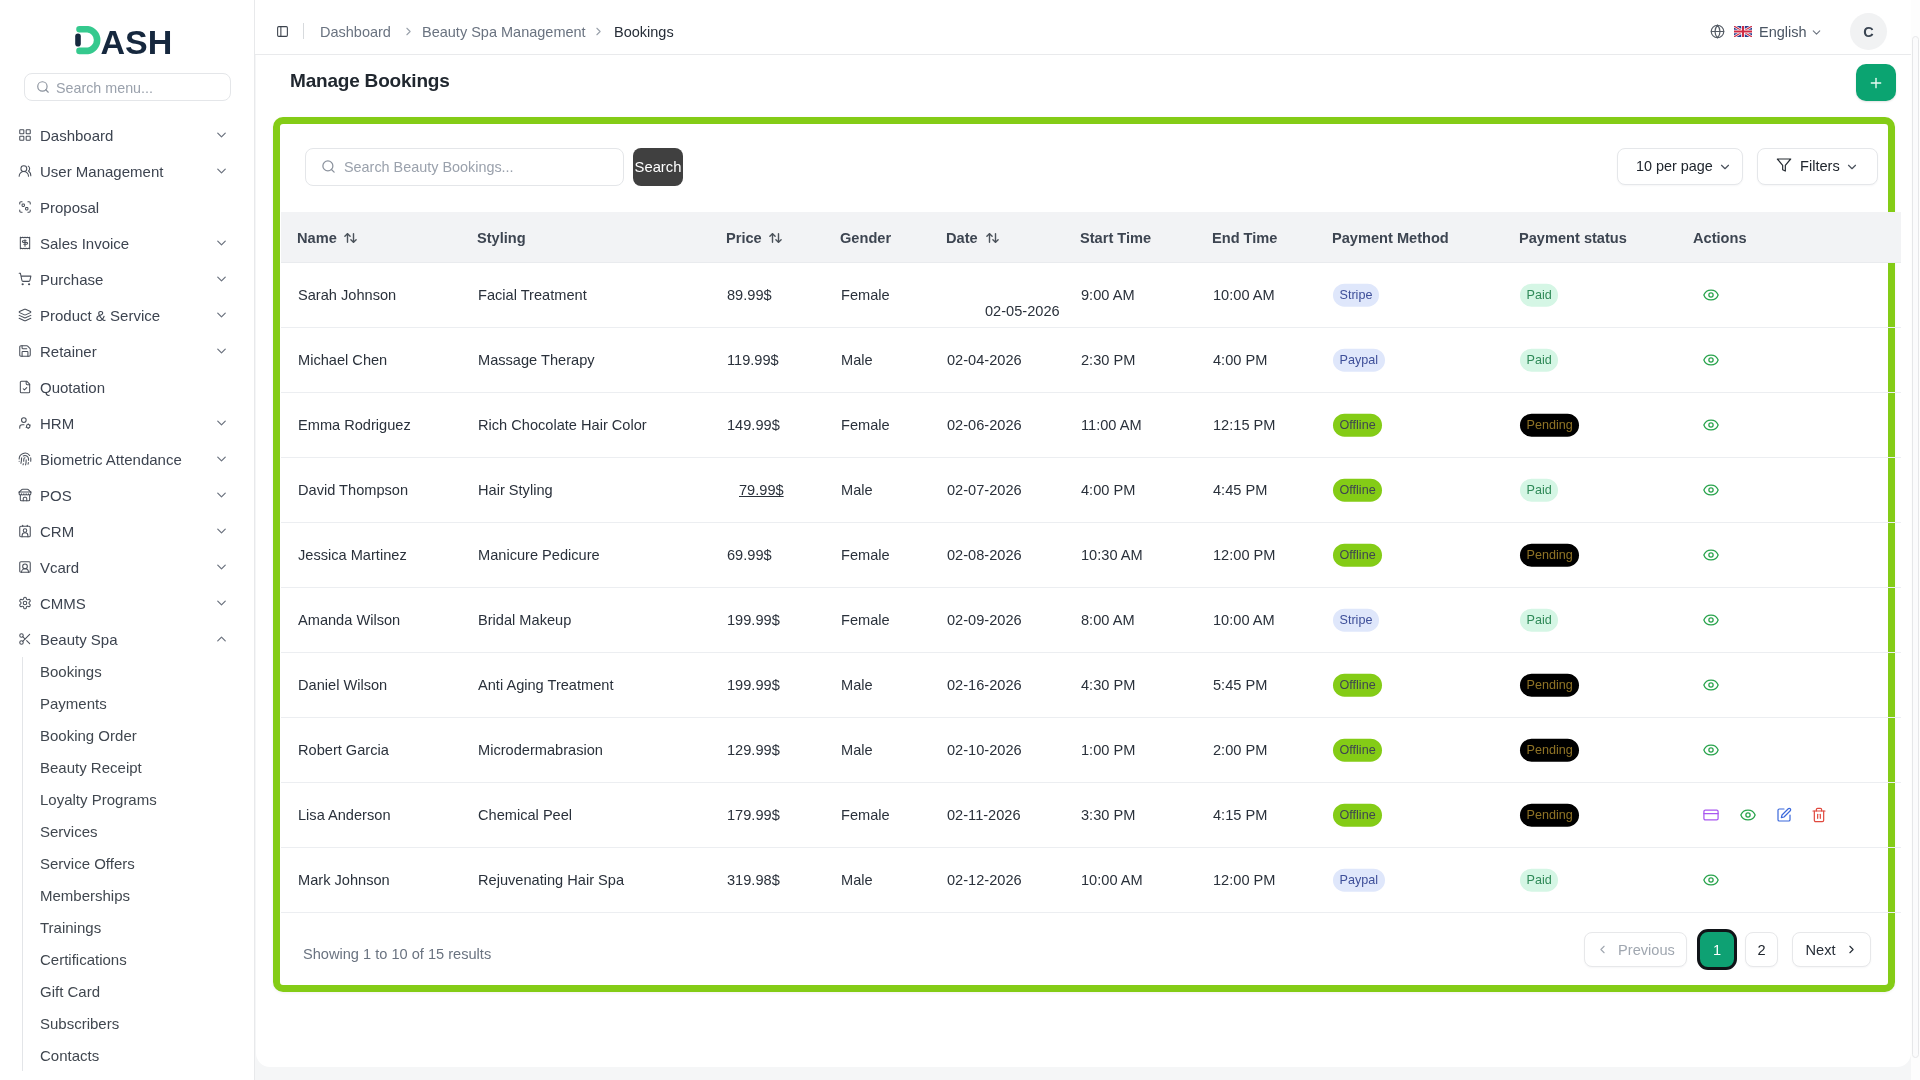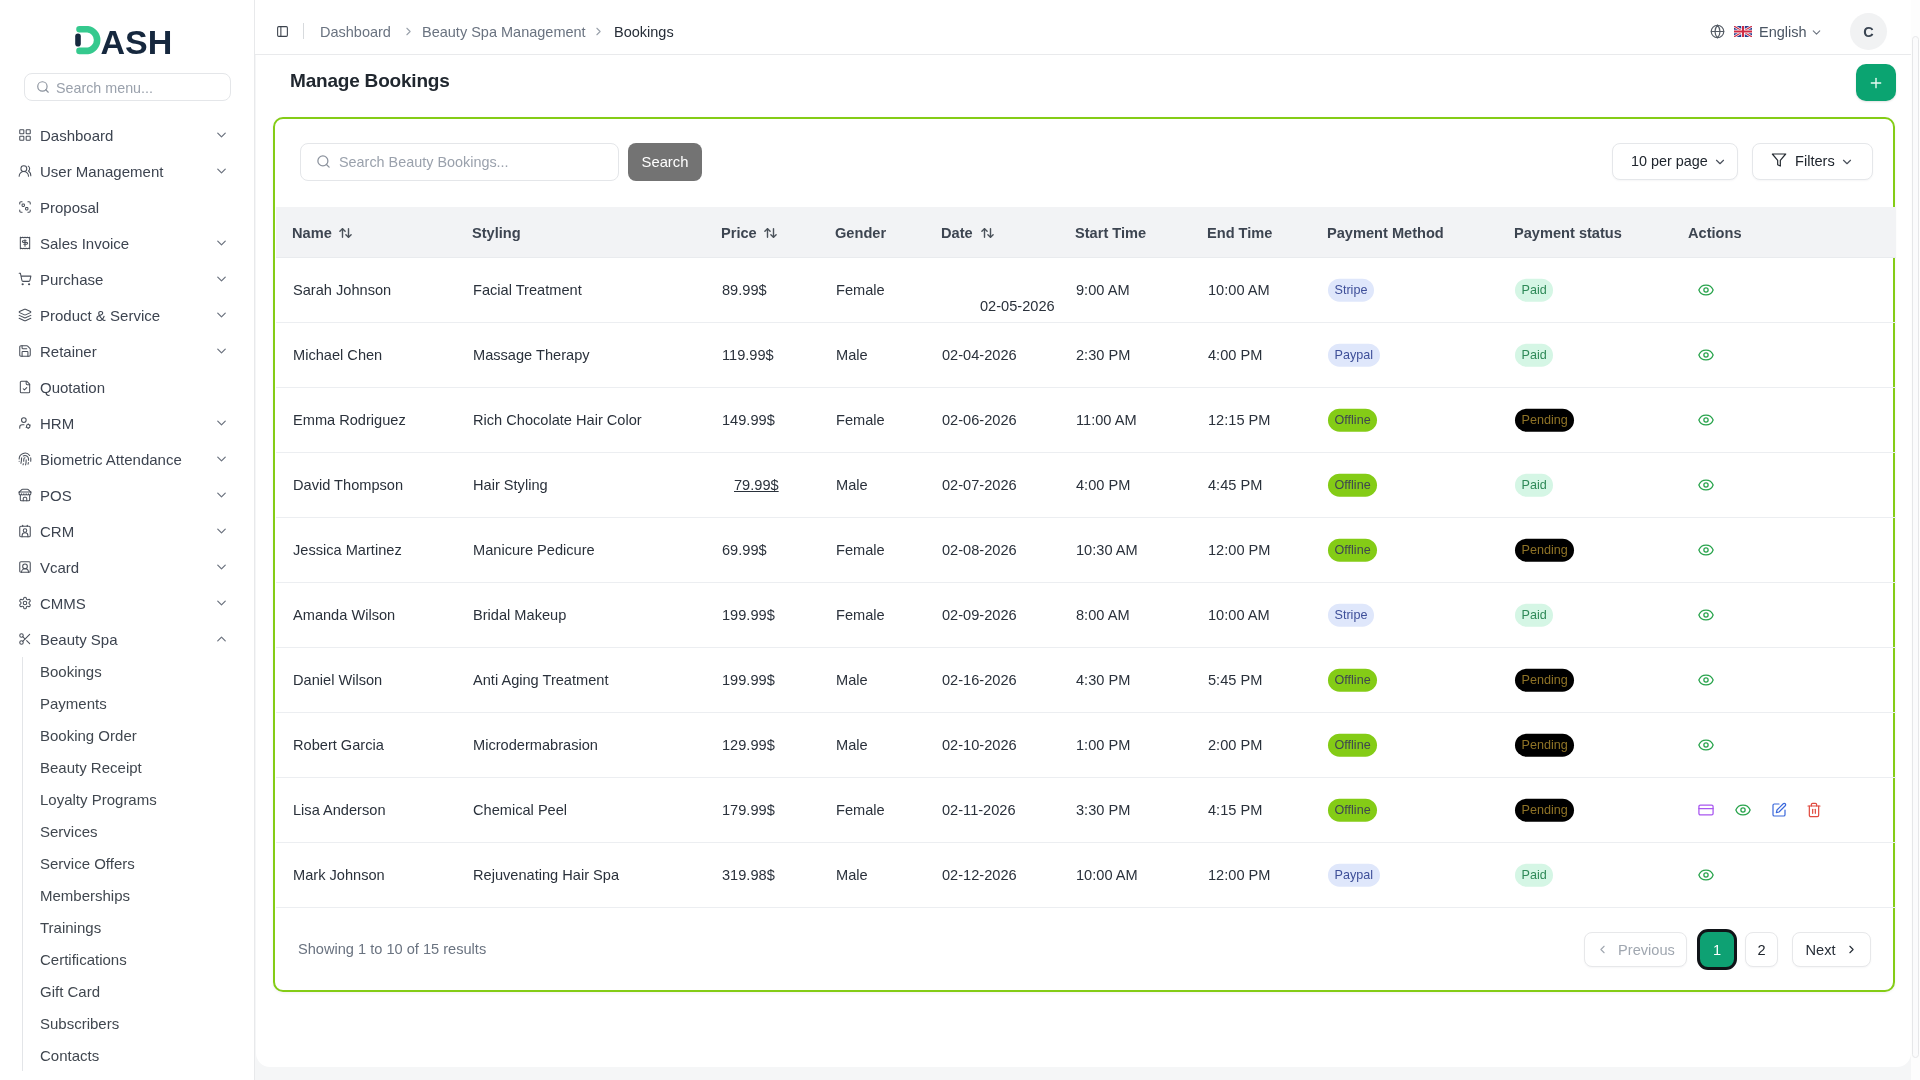--- a/index.html
+++ b/index.html
@@ -6,21 +6,21 @@
 body{font-family:"Liberation Sans",sans-serif;background:#f5f6f7;position:relative;overflow:hidden;}
 .a{position:absolute;}
 .sidebar{position:absolute;left:0;top:0;width:255px;height:1080px;background:#fff;border-right:1px solid #e8e9eb;z-index:5;}
 .mi{position:absolute;left:0;width:255px;height:36px;}
 .mi > svg{position:absolute;left:18px;top:50%;transform:translateY(-50%);}
 .mi .lbl{position:absolute;left:40px;top:50%;transform:translateY(-50%);font-size:15px;color:#3d4450;white-space:nowrap;}
 .mi .chev{position:absolute;left:214px;top:50%;transform:translateY(-50%);line-height:0;}
 .si{position:absolute;left:40px;font-size:15px;color:#40474f;white-space:nowrap;transform:translateY(-50%);}
 .topbar{position:absolute;left:255px;top:0;width:1665px;height:55px;background:#fff;border-bottom:1px solid #e9eaec;z-index:3;}
 .mainpanel{position:absolute;left:256px;top:55px;width:1655px;height:1012px;background:#fff;border-radius:0 0 14px 14px;}
-.card{position:absolute;left:273px;top:117px;width:1622px;height:875px;background:#fff;border:2px solid #84cc16;border-radius:10px;box-shadow:0 1px 3px rgba(16,24,40,.06);z-index:2;}
+.card{position:absolute;left:273px;top:117px;width:1622px;height:875px;background:#fff;border:7px solid #84cc16;border-radius:10px;box-shadow:0 1px 3px rgba(16,24,40,.06);z-index:2;}
 .crumb{font-size:14.5px;color:#6a7380;}
 .row{position:absolute;left:1px;width:1620px;height:65px;border-bottom:1px solid #eceef1;}
 .c{position:absolute;top:50%;transform:translateY(-50%);font-size:14.6px;color:#2a313b;white-space:nowrap;}
 .hc{position:absolute;top:50%;transform:translateY(-50%);font-size:14.6px;font-weight:bold;color:#3d4551;white-space:nowrap;}
 .pill{position:absolute;top:50%;transform:translateY(-50%);border-radius:999px;font-size:12.6px;padding:5px 6.5px;line-height:1;}
 .bm{background:#dfe7fb;color:#3e4f99;}
 .bo{background:#84cc16;color:#3e4650;}
 .bp{background:#d5f6e5;color:#2f8a58;}
 .bpe{background:#000000;color:#8f7326;}
 .ai{position:absolute;top:50%;transform:translate(-50%,-50%);line-height:0;}
@@ -272,21 +272,21 @@
       <path d="M12 5v14"></path>
     </svg>
   </div>
 <div class="card">
 <div class="a" style="left:25px;top:24px;width:319px;height:38px;border:1px solid #e4e6e9;border-radius:8px;background:#fff;"></div>
 <div class="a" style="left:41px;top:35px;line-height:0;"><svg width="15" height="15" viewBox="0 0 24 24" fill="none" stroke="#8b929d" stroke-width="2" stroke-linecap="round" stroke-linejoin="round">
         <circle cx="11" cy="11" r="8"></circle>
         <path d="m21 21-4.3-4.3"></path>
       </svg></div>
 <div class="a" style="left:64px;top:35px;font-size:14.4px;color:#9aa1ac;">Search Beauty Bookings...</div>
-<div class="a" style="left:353px;top:24px;width:74px;height:38px;border-radius:8px;background:#737373;display:flex;align-items:center;justify-content:center;font-size:14.8px;color:#fff;">Search</div>
+<div class="a" style="left:353px;top:24px;width:50px;height:38px;border-radius:8px;background:#404040;display:flex;align-items:center;justify-content:center;font-size:14.8px;color:#fff;">Search</div>
 <div class="a" style="left:1337px;top:24px;width:126px;height:37px;border:1px solid #e5e7ea;border-radius:8px;background:#fff;box-shadow:0 1px 2px rgba(16,24,40,.04);"></div>
 <div class="a" style="left:1356px;top:34px;font-size:14.4px;color:#20262e;">10 per page</div>
 <div class="a" style="left:1438px;top:36px;line-height:0;"><svg width="14" height="14" viewBox="0 0 24 24" fill="none" stroke="#4a515c" stroke-width="2" stroke-linecap="round" stroke-linejoin="round">
         <path d="m6 9 6 6 6-6"></path>
       </svg></div>
 <div class="a" style="left:1477px;top:24px;width:121px;height:37px;border:1px solid #e5e7ea;border-radius:8px;background:#fff;box-shadow:0 1px 2px rgba(16,24,40,.04);"></div>
 <div class="a" style="left:1496px;top:33px;line-height:0;"><svg width="16" height="16" viewBox="0 0 24 24" fill="none" stroke="#262c33" stroke-width="1.8" stroke-linecap="round" stroke-linejoin="round">
         <path d="M22 3H2l8 9.46V19l4 2v-8.54L22 3z"></path>
       </svg></div>
 <div class="a" style="left:1520px;top:34px;font-size:14.6px;color:#20262e;">Filters</div>

